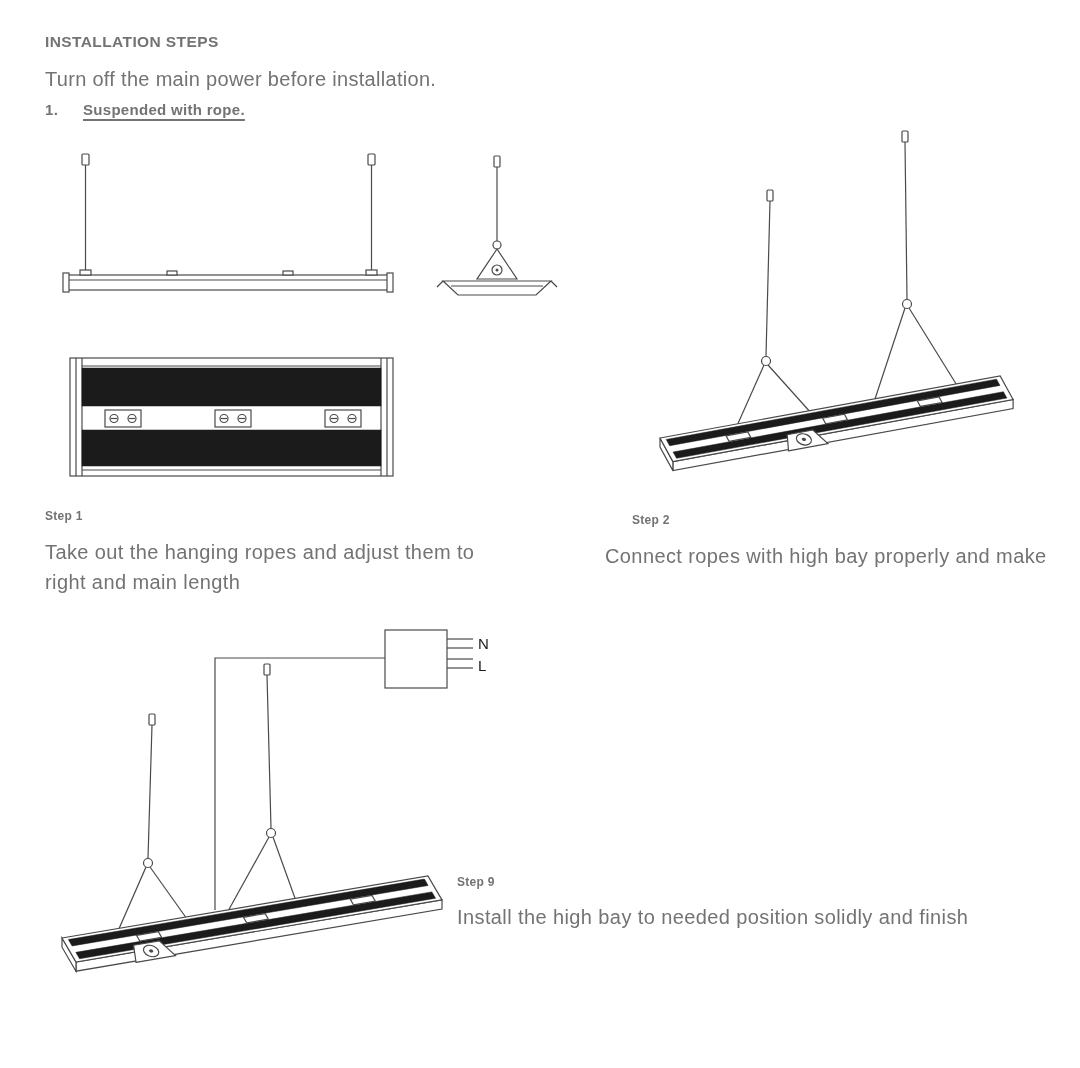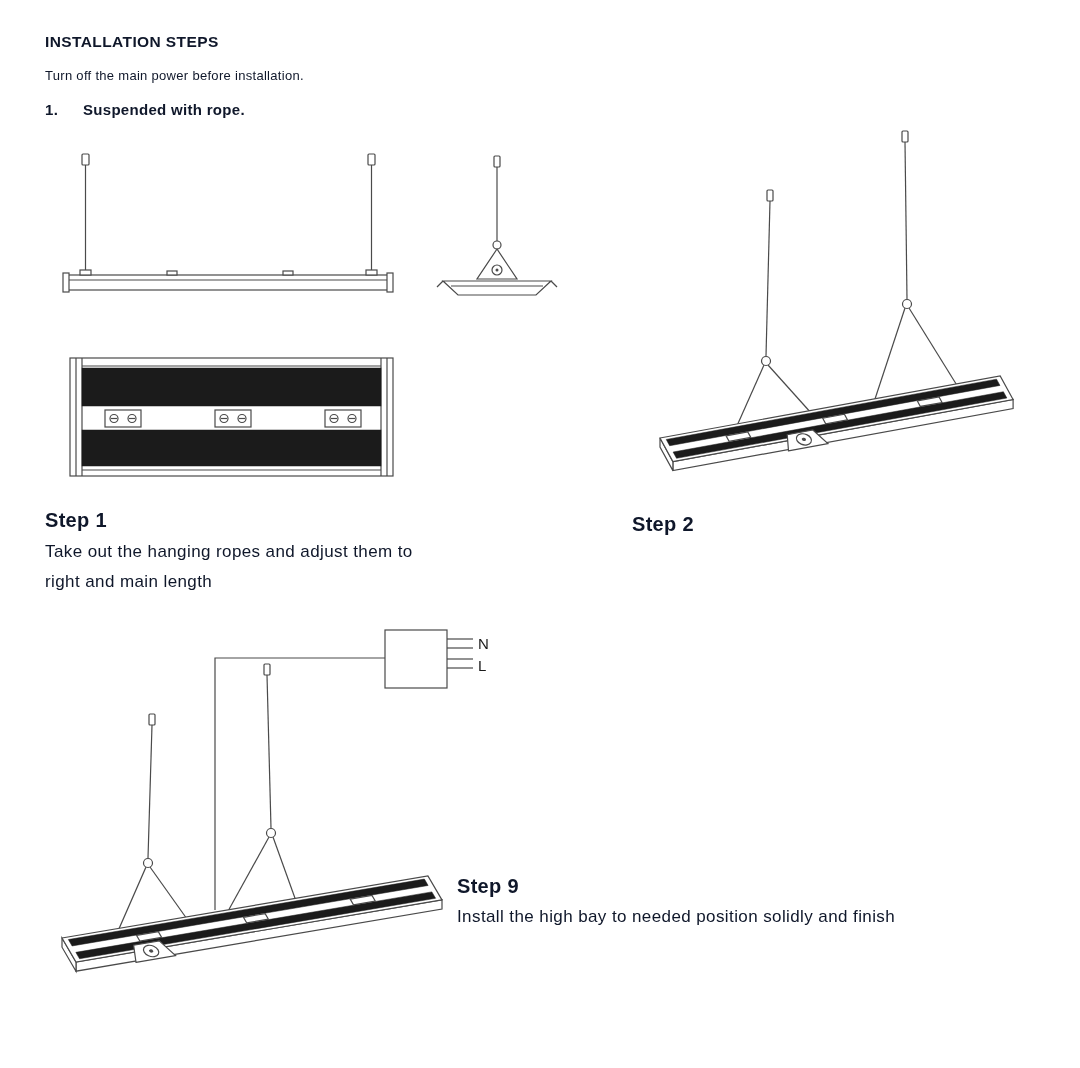--- a/index.html
+++ b/index.html
@@ -1,27 +1,27 @@
 <!DOCTYPE html>
 <html><head>
 <meta charset="utf-8">
 <style>
   html,body{margin:0;padding:0;background:#fff;}
   .page{
     position:relative;width:1080px;height:1068px;background:#ffffff;
-    font-family:"Liberation Sans","DejaVu Sans",sans-serif;color:#0f172a;overflow:hidden;
+    font-family:"Liberation Sans","DejaVu Sans",sans-serif;color:#737373;overflow:hidden;
   }
   .abs{position:absolute;}
   .title{left:45px;top:33px;font-size:15.5px;font-weight:700;letter-spacing:.4px;}
-  .intro{left:45px;top:68px;font-size:13px;letter-spacing:.3px;text-align:right;}
+  .intro{left:45px;top:68px;font-size:20px;letter-spacing:.3px;text-align:right;}
   .section{left:45px;top:101px;font-size:15px;font-weight:700;letter-spacing:.3px;display:flex;}
   .section .num{width:38px;}
-  .section .stitle{text-decoration-thickness:1.5px;text-underline-offset:4px;}
-  .step-label{font-size:20px;font-weight:700;letter-spacing:.3px;}
-  .step-line{font-size:17px;letter-spacing:.4px;line-height:30px;white-space:nowrap;}
+  .section .stitle{text-decoration:underline;text-decoration-thickness:1.5px;text-underline-offset:4px;}
+  .step-label{font-size:12px;font-weight:700;letter-spacing:.3px;}
+  .step-line{font-size:20px;letter-spacing:.4px;line-height:30px;white-space:nowrap;}
   .fig{position:absolute;}
   .fig .ln{stroke:#4a4a4a;stroke-width:1.2;fill:none;}
   .fig .fw{stroke:#4a4a4a;stroke-width:1.2;fill:#ffffff;}
   .fig .fb{fill:#1b1b1b;stroke:#1b1b1b;stroke-width:.5;}
   .fig .dot{fill:#4a4a4a;stroke:none;}
   .fig .svg-label{fill:#1a1a1a;stroke:none;font-family:"Liberation Sans","DejaVu Sans",sans-serif;font-size:15px;}
 </style>
 </head>
 <body>
 
@@ -138,20 +138,21 @@
   </svg>
 
   <div class="abs step-label" style="left:45px;top:509px;">Step 1</div>
   <div class="abs" style="left:45px;top:537px;">
     <div class="step-line">Take out the hanging ropes and adjust them to</div>
     <div class="step-line">right and main length</div>
   </div>
 
   <div class="abs step-label" style="left:632px;top:513px;">Step 2</div>
   <div class="abs" style="left:605px;top:541px;">
+    <div class="step-line">Connect ropes with high bay properly and make</div>
   </div>
 
   <svg class="fig" style="left:48px;top:618px;" width="440" height="370" viewBox="0 0 440 370">
     <g>
       <rect class="fw" x="337" y="12" width="62" height="58"></rect>
       <line class="ln" x1="399" y1="21" x2="425" y2="21"></line>
       <line class="ln" x1="399" y1="30" x2="425" y2="30"></line>
       <line class="ln" x1="399" y1="41" x2="425" y2="41"></line>
       <line class="ln" x1="399" y1="50" x2="425" y2="50"></line>
       <text class="svg-label" x="430" y="31">N</text>

